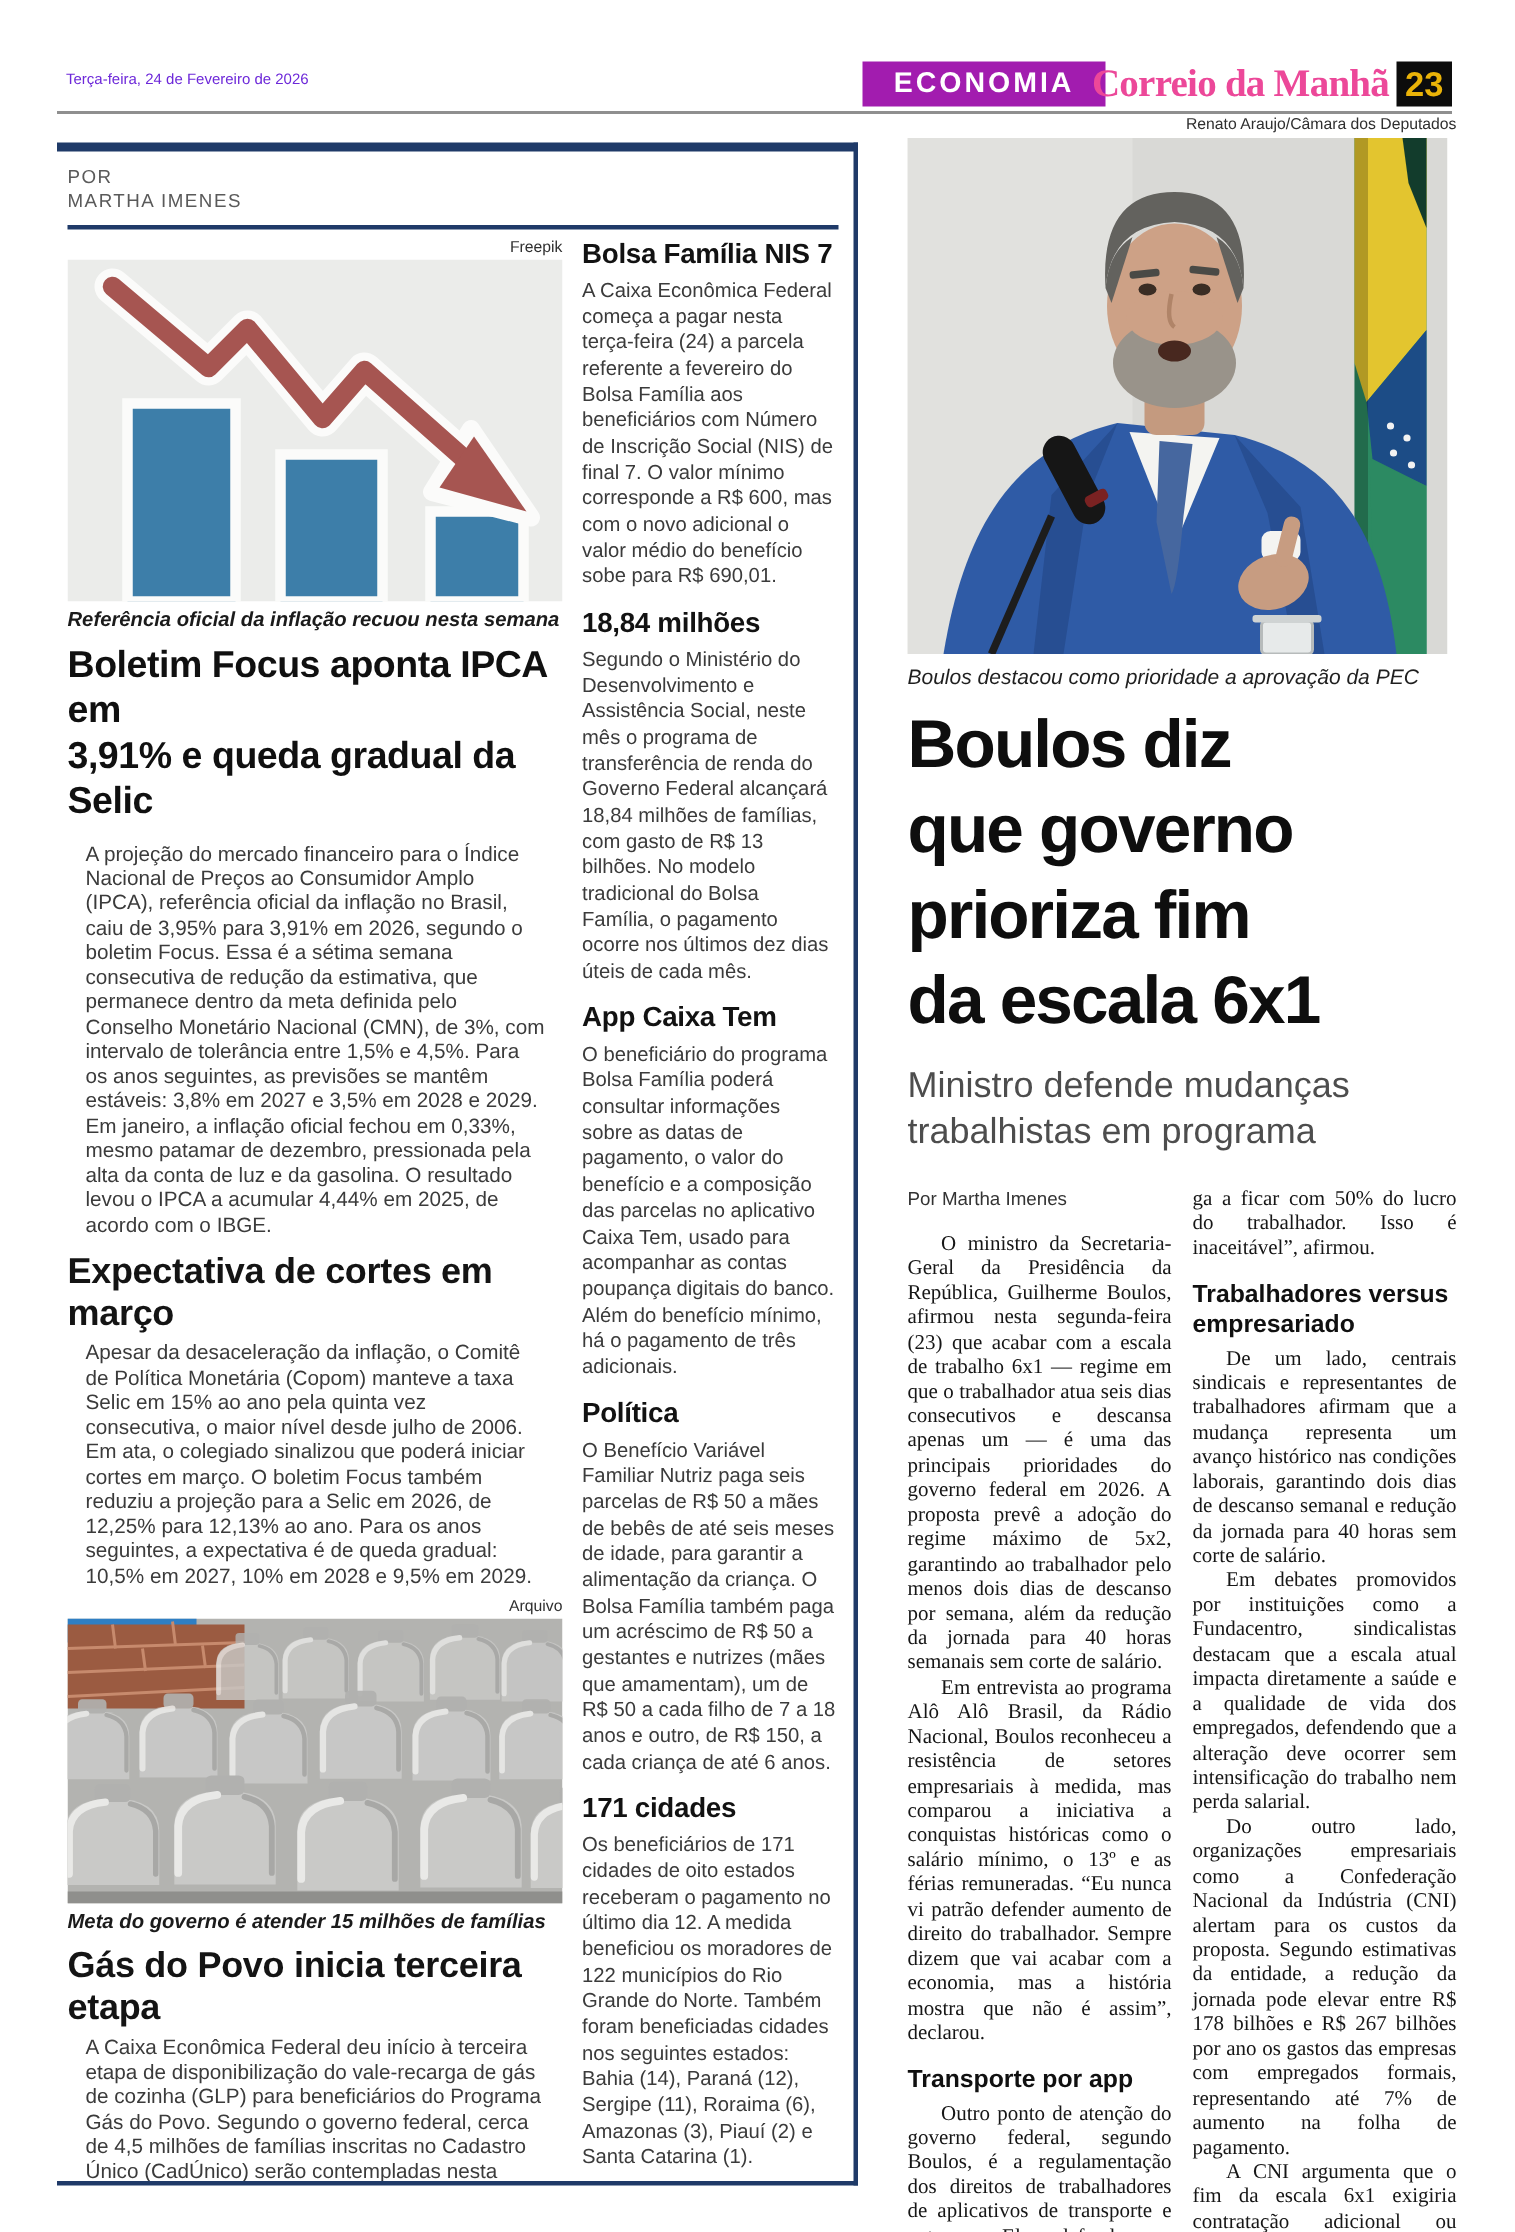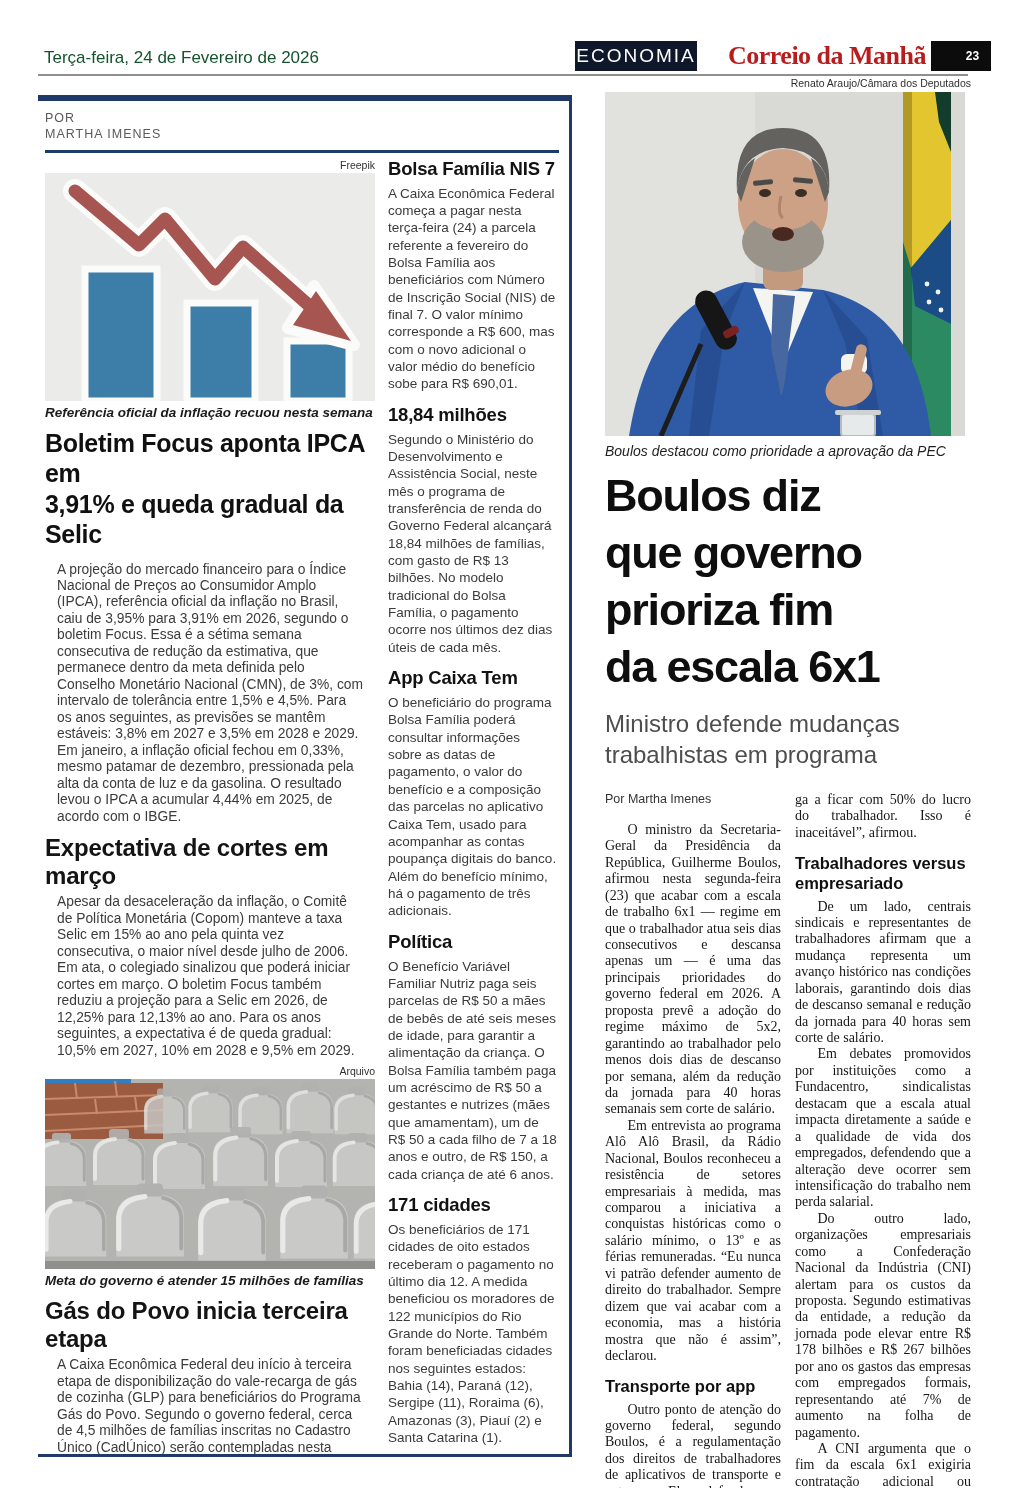--- a/index.html
+++ b/index.html
@@ -1,26 +1,26 @@
 <!DOCTYPE html>
 <html lang="pt-BR"><head>
 <meta charset="utf-8">
 <style>
   html,body{margin:0;padding:0;background:#ffffff;}
   body{width:1010px;height:1488px;position:relative;font-family:"Liberation Sans",sans-serif;color:#222;}
   .page{position:absolute;inset:0;width:1010px;height:1488px;background:#fff;overflow:hidden;}
 
   
-  .date{position:absolute;left:44px;top:48px;font-size:17px;color:#14532d;}
-  .section-badge{position:absolute;left:575px;top:41px;width:122px;height:30px;background:#0f172a;color:#fff;
-    font-weight:400;font-size:19px;letter-spacing:2px;display:flex;align-items:center;justify-content:center;}
+  .date{position:absolute;left:44px;top:48px;font-size:10px;color:#6d28d9;}
+  .section-badge{position:absolute;left:575px;top:41px;width:162px;height:30px;background:#a21caf;color:#fff;
+    font-weight:700;font-size:19px;letter-spacing:2px;display:flex;align-items:center;justify-content:center;}
   .masthead{position:absolute;left:726px;top:41px;width:202px;height:30px;font-family:"Liberation Serif",serif;
-    font-weight:700;font-size:26px;color:#b91c1c;display:flex;align-items:center;justify-content:center;letter-spacing:-0.5px;}
-  .page-number{position:absolute;left:931px;top:41px;width:37px;height:30px;background:#0c0c0c;color:#ffffff;
-    font-weight:700;font-size:12px;display:flex;align-items:center;justify-content:center;padding-left:23px;}
+    font-weight:700;font-size:26px;color:#ec4899;display:flex;align-items:center;justify-content:center;letter-spacing:-0.5px;}
+  .page-number{position:absolute;left:931px;top:41px;width:37px;height:30px;background:#0c0c0c;color:#eab308;
+    font-weight:700;font-size:23px;display:flex;align-items:center;justify-content:center;}
   .top-rule{position:absolute;left:38px;top:74px;width:930px;height:2px;background:#8f8f8f;}
 
   
   .eco{position:absolute;left:38px;top:95px;width:534px;height:1362px;box-sizing:border-box;
     border-top:6px solid #1f3a68;border-right:3px solid #1f3a68;border-bottom:3px solid #1f3a68;
     padding:0 10px 0 7px;overflow:hidden;}
   .eco-head{display:flex;justify-content:space-between;align-items:center;padding:9px 6px 7px 0;
     border-bottom:3px solid #1f3a68;}
   .eco-title{font-size:33px;font-weight:800;letter-spacing:-0.5px;color:#0c0c0c;}
   .eco-byline{font-size:12.5px;color:#5a5a5a;letter-spacing:1px;line-height:1.3;white-space:pre-line;padding-right:20px;}

